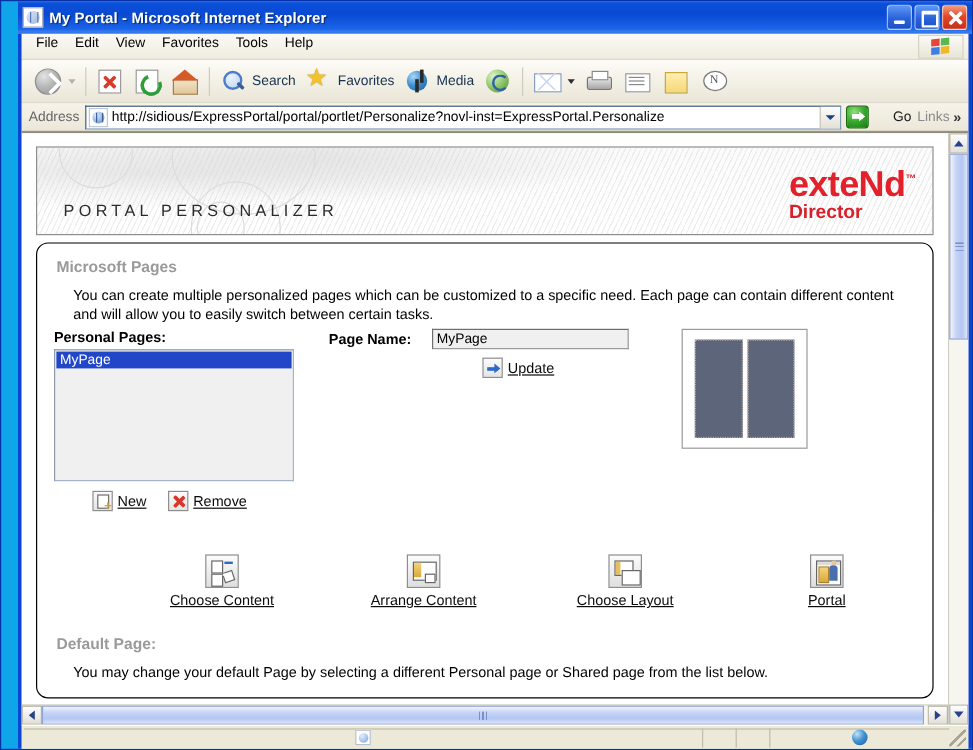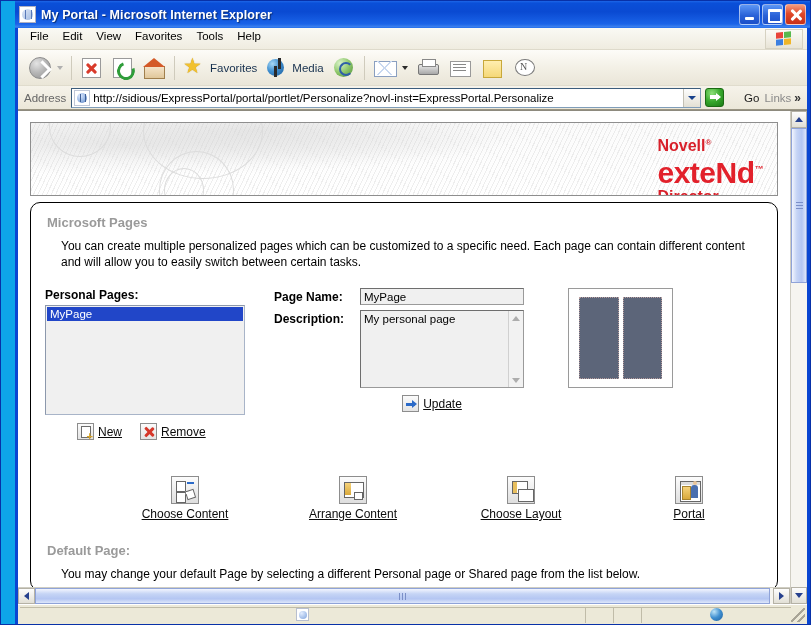--- a/index.html
+++ b/index.html
@@ -389,21 +389,21 @@
     background:#fff;
     padding: 10px 14px 8px 14px;
     min-height: 380px;
   }
   .section-head {
     color:#9a9a9a; font-size:13px; font-weight:bold;
     margin: 2px 0 8px 2px;
   }
   .section-body { color:#000; font-size:12px; line-height:16px; margin-left:16px; }
 
-  .form-row { display:flex; margin-top: 18px; align-items:flex-start; }
+  .form-row { display:flex; margin-top: 4px; align-items:flex-start; }
   .col-left  { width: 213px; flex:0 0 auto; }
   .col-mid   { width: 250px; flex:0 0 auto; margin-left:16px; }
   .col-right { flex:0 0 auto; margin-left:44px; }
 
   .fld-label { font-weight:bold; font-size:12px; color:#000; }
 
   #pages-list {
     margin-top:3px;
     width: 200px; height: 110px;
     background:#f0f0f0;
@@ -689,20 +689,24 @@
         <span class="ico ico-stop"></span>
       </div>
       <div class="tb-btn">
         <span class="ico ico-refresh"></span>
       </div>
       <div class="tb-btn">
         <span class="ico ico-home"></span>
       </div>
       <div class="tb-sep"></div>
       <div class="tb-btn">
+        <span class="ico ico-search"></span>
+        <span class="tb-label">Search</span>
+      </div>
+      <div class="tb-btn">
         <span class="ico ico-star"></span>
         <span class="tb-label">Favorites</span>
       </div>
       <div class="tb-btn">
         <span class="ico ico-media"></span>
         <span class="tb-label">Media</span>
       </div>
       <div class="tb-btn">
         <span class="ico ico-hist"></span>
       </div>
@@ -742,22 +746,22 @@
 
     <div id="viewport">
 
       <div id="page">
 
         <div id="banner">
           <span class="swirl s1"></span>
           <span class="swirl s2"></span>
           <span class="swirl s3"></span>
           <span class="swirl s4"></span>
+          <div id="banner-title">PORTAL PERSONALIZER</div>
           <div id="logo">
-            <div class="l1"><span>Novell</span><sup>®</sup></div>
             <div class="l2"><span>exteNd</span><sup>™</sup></div>
             <div class="l3">Director</div>
           </div>
         </div>
 
         <div id="panel">
 
           <div class="section-head">Microsoft Pages</div>
           <div class="section-body">You can create multiple personalized pages which can be customized to a specific need. Each page can contain different content and will allow you to easily switch between certain tasks.</div>
 
@@ -778,34 +782,20 @@
                   <span class="link-lbl">Remove</span>
                 </div>
               </div>
             </div>
 
             <div class="col-mid">
               <div class="field-line">
                 <div class="label-cell fld-label">Page Name:</div>
                 <div class="input-text">MyPage</div>
               </div>
-              <div class="field-line">
-                <div class="label-cell fld-label">Description:</div>
-                <div class="textarea-box">
-                  <span>My personal page</span>
-                  <span class="ta-scroll">
-                    <span class="ta-arrow up">
-                        <i></i>
-                      </span>
-                    <span class="ta-arrow down">
-                        <i></i>
-                      </span>
-                  </span>
-                </div>
-              </div>
               <div class="update-row">
                 <div class="mini-btn">
                   <span class="mini-ico update"></span>
                   <span class="link-lbl">Update</span>
                 </div>
               </div>
             </div>
 
             <div class="col-right">
               <div id="layout-preview">

